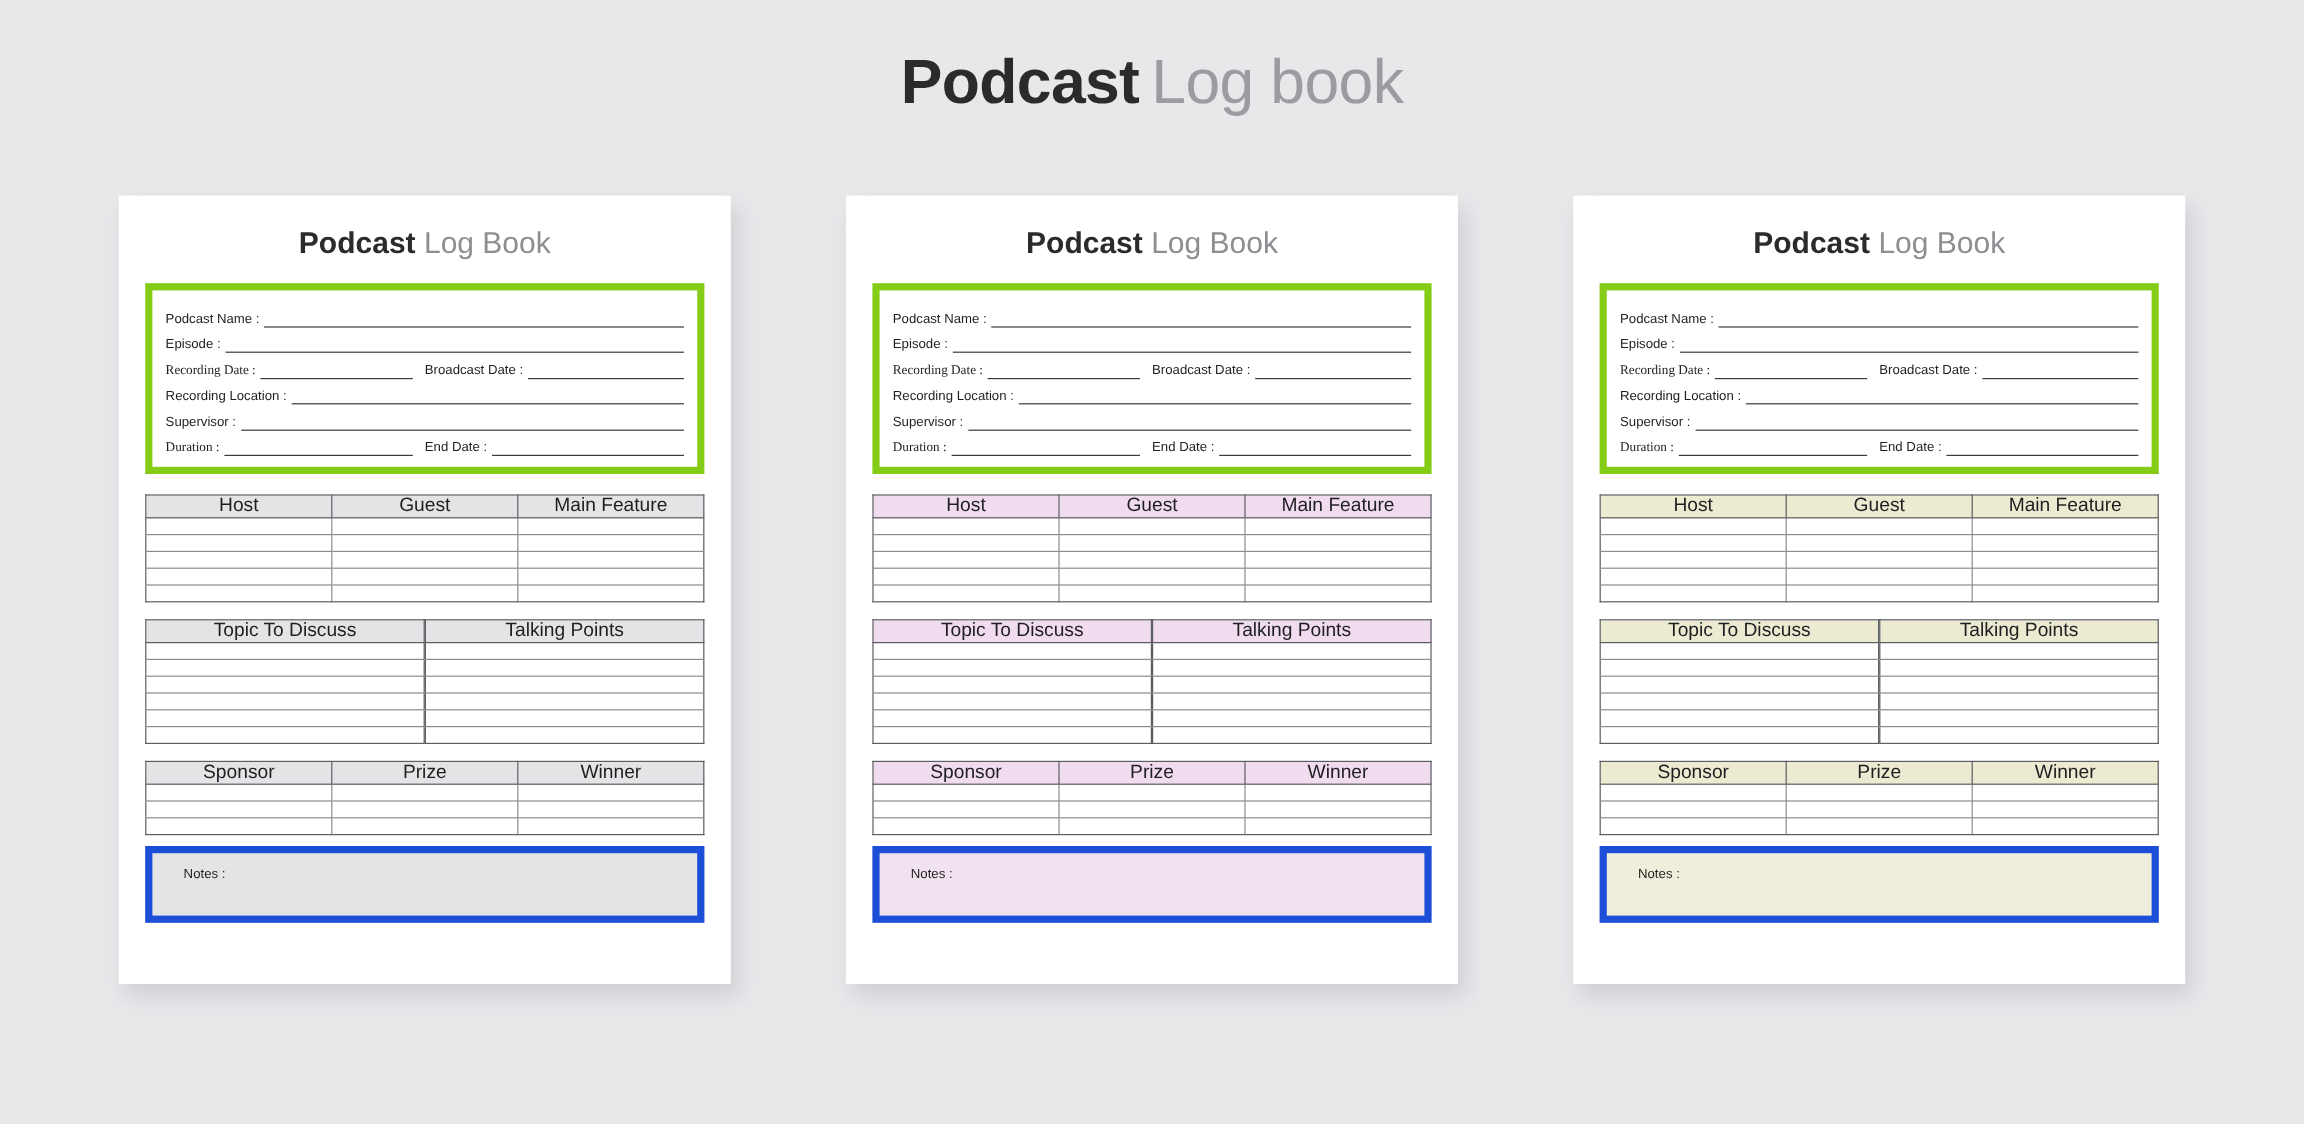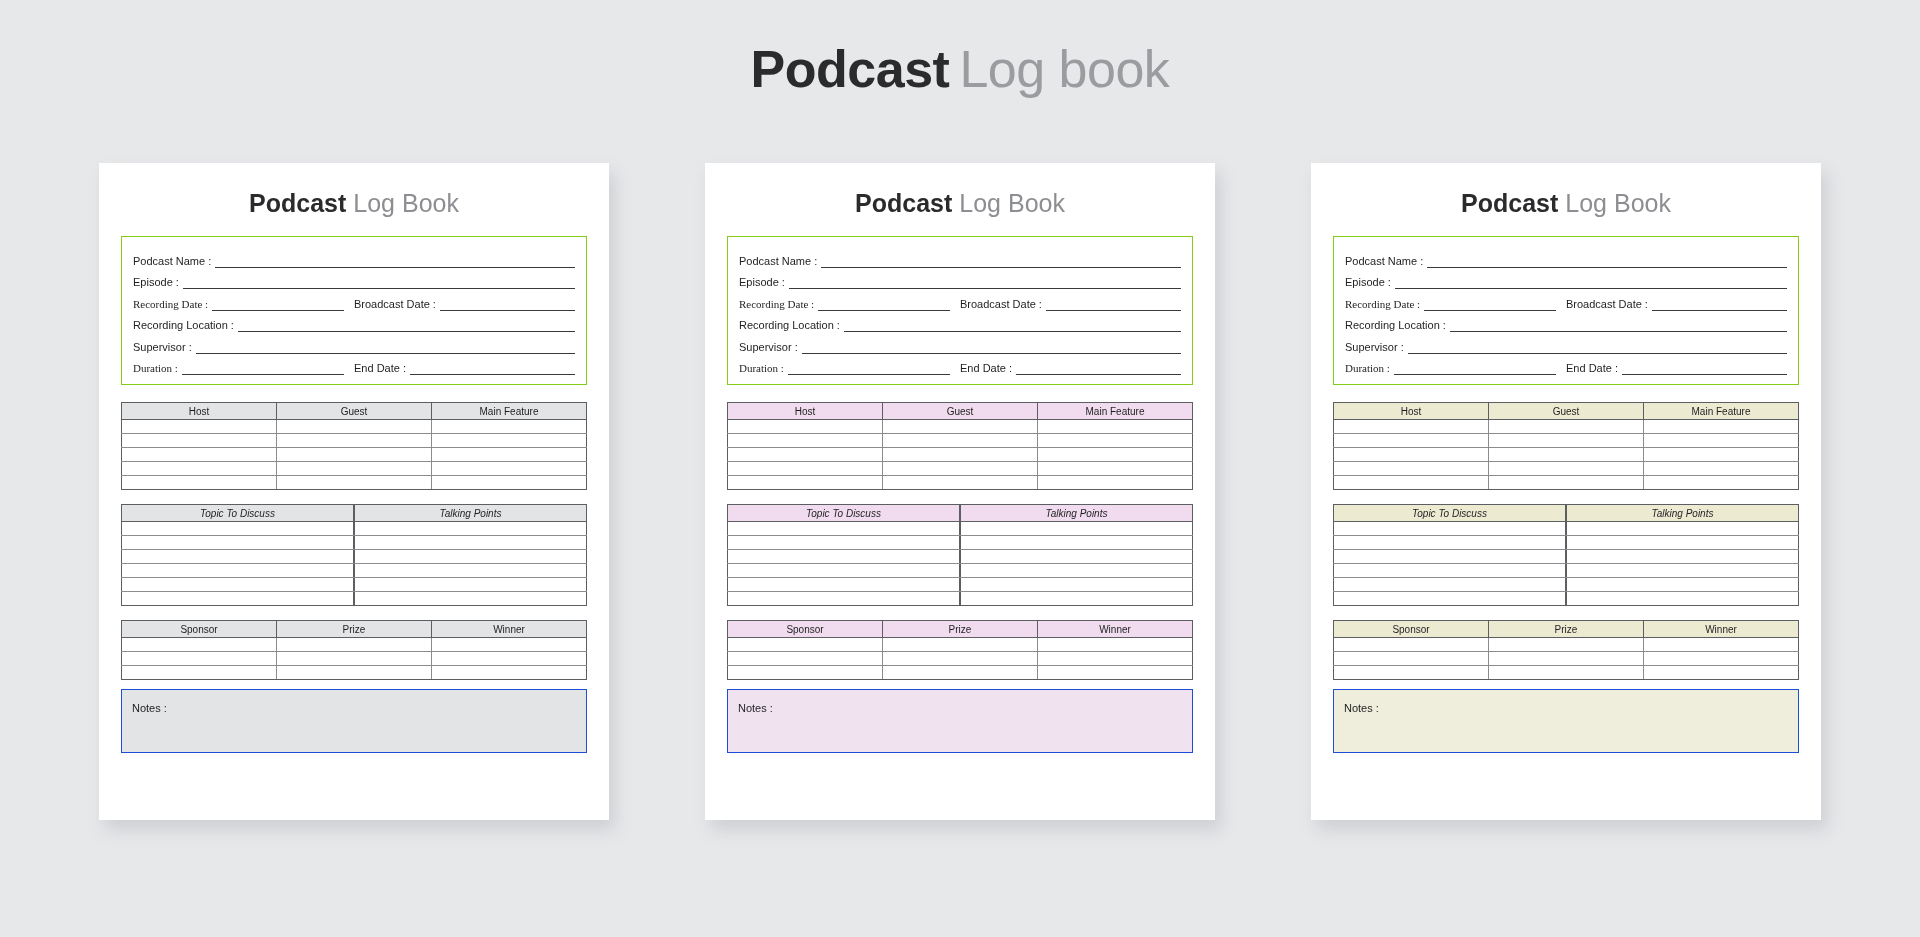--- a/index.html
+++ b/index.html
@@ -64,21 +64,21 @@
     line-height: 30px;
     padding-top: 25px;
     white-space: nowrap;
   }
   .card-title .t-bold { font-weight: bold; color: #2b2b2d; }
   .card-title .t-light { font-weight: normal; color: #8d8e92; margin-left: 7px; }
 
   
   .info-box {
     margin-top: 18px;
-    border: 1px solid #84cc16;
+    border: 6px solid #84cc16;
     padding: 9px 11px 9px 11px;
   }
   .field-row {
     display: flex;
     align-items: flex-end;
     height: 21.5px;
   }
   .field {
     display: flex;
     align-items: flex-end;
@@ -102,21 +102,21 @@
   .field-line.pad { margin-right: 10px; }
 
   
   .tbl {
     width: 100%;
     border-collapse: collapse;
     table-layout: fixed;
   }
   .tbl th {
     height: 17px;
-    font-size: 10px;
+    font-size: 16px;
     font-weight: normal;
     color: #1f1f21;
     text-align: center;
     border: 1px solid #5d5e61;
     margin-left: 34px;
   }
   .tbl td {
     height: 14px;
     border: 1px solid #8b8c8f;
   }
@@ -124,29 +124,28 @@
   .tbl tr td:last-child  { border-right: 1px solid #5d5e61; }
   .tbl tr:last-child td  { border-bottom: 1px solid #5d5e61; }
 
   .block-gap-1 { height: 17px; }
   .block-gap-2 { height: 14px; }
   .block-gap-3 { height: 14px; }
   .block-gap-4 { height: 9px; }
 
   .two-col {
     display: flex;
-    font-style: italic;
   }
   .two-col > div { flex: 1 1 0; min-width: 0; }
 
   
   .notes {
-    border: 1px solid #1d4ed8;
+    border: 6px solid #1d4ed8;
     height: 64px;
-    padding: 8px 10px;
+    padding: 8px 26px;
   }
   .notes-label {
     font-size: 11px;
     color: #1f1f21;
   }
 
   
   .v-gray .tbl th { background: #e3e4e6; }
   .v-gray .notes  { background: #e3e4e6; }
 

